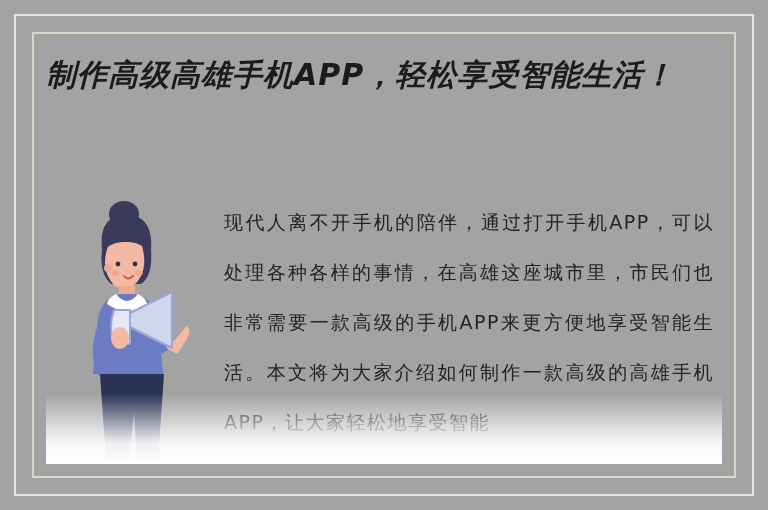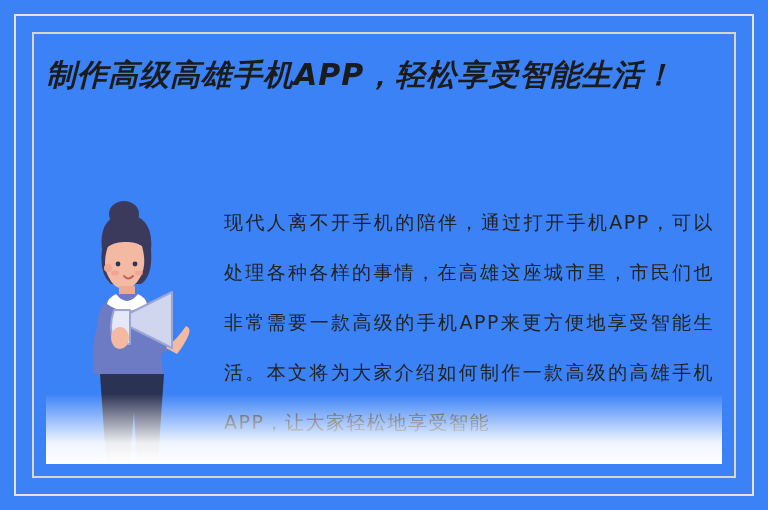--- a/index.html
+++ b/index.html
@@ -12,21 +12,21 @@
     background: #ffffff;
     font-family: "Liberation Sans", sans-serif;
     overflow: hidden;
   }
   .card {
     position: absolute;
     left: 0;
     top: 0;
     width: 768px;
     height: 510px;
-    background: #3b82f6;
+    background: #a3a3a3;
     box-sizing: border-box;
   }
   .frame-outer {
     position: absolute;
     left: 14px;
     top: 14px;
     right: 14px;
     bottom: 14px;
     border: 2px solid #e8e3d8;
     box-sizing: border-box;

